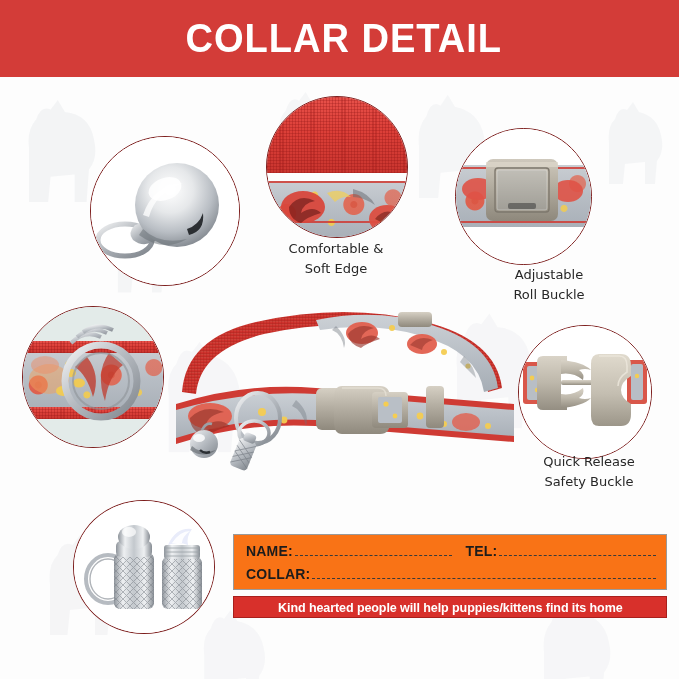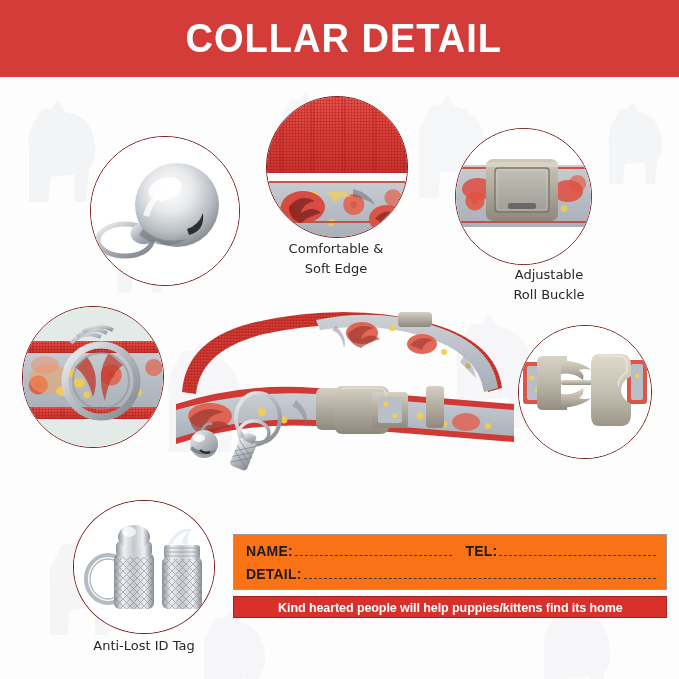--- a/index.html
+++ b/index.html
@@ -334,20 +334,22 @@
         <path d="M24 30 h24 v12 h-6 v30 h6 v12 h-24 q-6 0 -6 -6 v-42 q0 -6 6 -6z" fill="url(#qrG)"></path>
         <path d="M42 34 q22 2 30 10 q-6 -2 -12 0 q6 4 4 10 q-10 -8 -22 -6z" fill="url(#qrG)"></path>
         <path d="M42 82 q22 -2 30 -10 q-6 2 -12 0 q6 -4 4 -10 q-10 8 -22 6z" fill="url(#qrG)"></path>
         <rect x="42" y="54" width="36" height="5" rx="2" fill="url(#qrG)"></rect>
 
         <path d="M80 28 h22 q10 0 10 12 v10 q-10 6 -10 14 q0 8 10 14 v10 q0 12 -10 12 h-22 q-8 0 -8 -10 v-52 q0 -10 8 -10z" fill="url(#qrG2)"></path>
         <path d="M80 30 h20 q8 0 8 10 v6 q-9 6 -9 14" fill="none" stroke="#ece7dc" stroke-width="1.6" opacity=".8"></path>
       </svg>
     </div>
   </div>
+  <div class="label center" style="left:503px;top:452px;width:172px;">Quick Release
+Safety Buckle</div>
 
   <div class="circle" style="left:73px;top:500px;width:140px;height:132px;">
     <div class="inner">
       <svg width="140" height="132" viewBox="0 0 140 132">
         <defs>
           <linearGradient id="cap" x1="0" y1="0" x2="1" y2="0">
             <stop offset="0%" stop-color="#8e949b"></stop>
             <stop offset="22%" stop-color="#eef0f2"></stop>
             <stop offset="50%" stop-color="#c3c8cd"></stop>
             <stop offset="78%" stop-color="#eef0f2"></stop>
@@ -374,21 +376,20 @@
         <g stroke="#9aa0a6" stroke-width="1" opacity=".8">
           <path d="M90 47 h36"></path>
             <path d="M90 51 h36"></path>
             <path d="M90 55 h36"></path>
         </g>
         <path d="M94 44 q8 -18 24 -16 q-6 8 -4 16 q-10 -4 -20 0z" fill="#e9ecfa"></path>
         <path d="M98 42 q8 -12 18 -12 q-8 6 -8 12z" fill="#ffffff" opacity=".9"></path>
       </svg>
     </div>
   </div>
-  <div class="label center" style="left:58px;top:636px;width:172px;">Anti-Lost  ID Tag</div>
 
   <div style="position:absolute;left:176px;top:300px;width:340px;height:178px;">
     <svg width="340" height="178" viewBox="0 0 340 178">
       <defs>
         <linearGradient id="webRed" x1="0" y1="0" x2="0" y2="1">
           <stop offset="0%" stop-color="#e75a4f"></stop>
           <stop offset="40%" stop-color="#d8352f"></stop>
           <stop offset="100%" stop-color="#b92a25"></stop>
         </linearGradient>
         <pattern id="webTex" width="3" height="3" patternUnits="userSpaceOnUse">
@@ -478,21 +479,21 @@
 
   <div class="form-box" style="left:233px;top:534px;width:434px;height:56px;">
     <div class="form-row">
       <span class="fld-label">NAME:</span>
       <span class="dots"></span>
       <span class="gap"></span>
       <span class="fld-label">TEL:</span>
       <span class="dots tel"></span>
     </div>
     <div class="form-row">
-      <span class="fld-label">DETAIL:</span>
+      <span class="fld-label">COLLAR:</span>
       <span class="dots"></span>
     </div>
   </div>
 
   <div class="redstrip" style="left:233px;top:596px;width:434px;height:22px;">
     <span>Kind hearted people will help puppies/kittens find its home</span>
   </div>
 
 </div>
 

